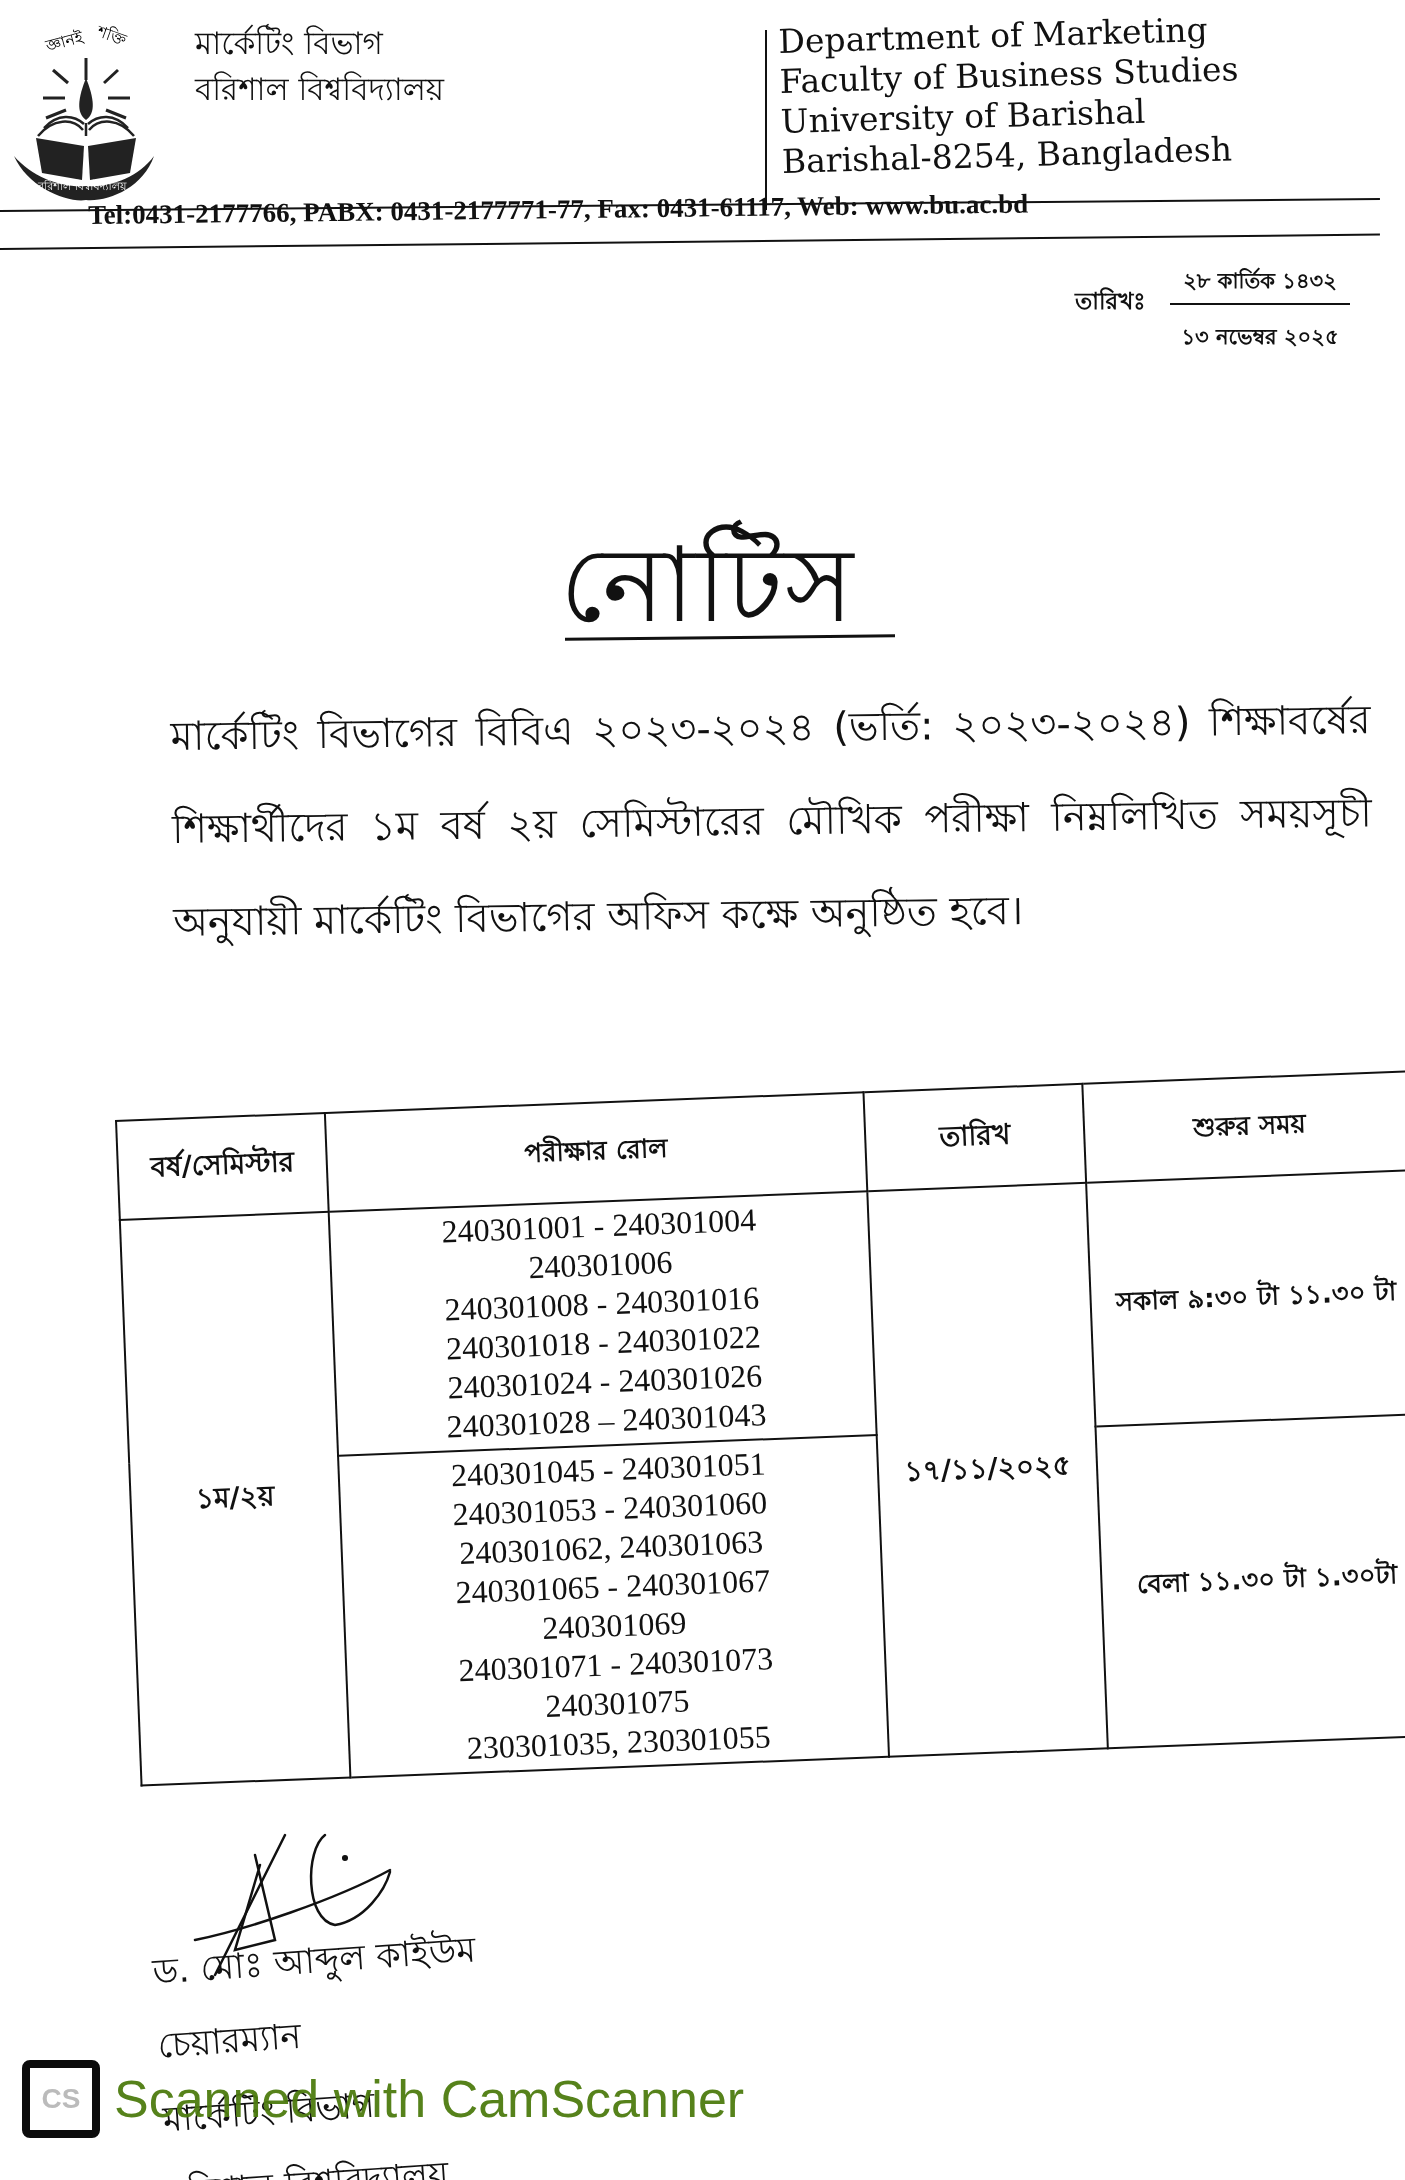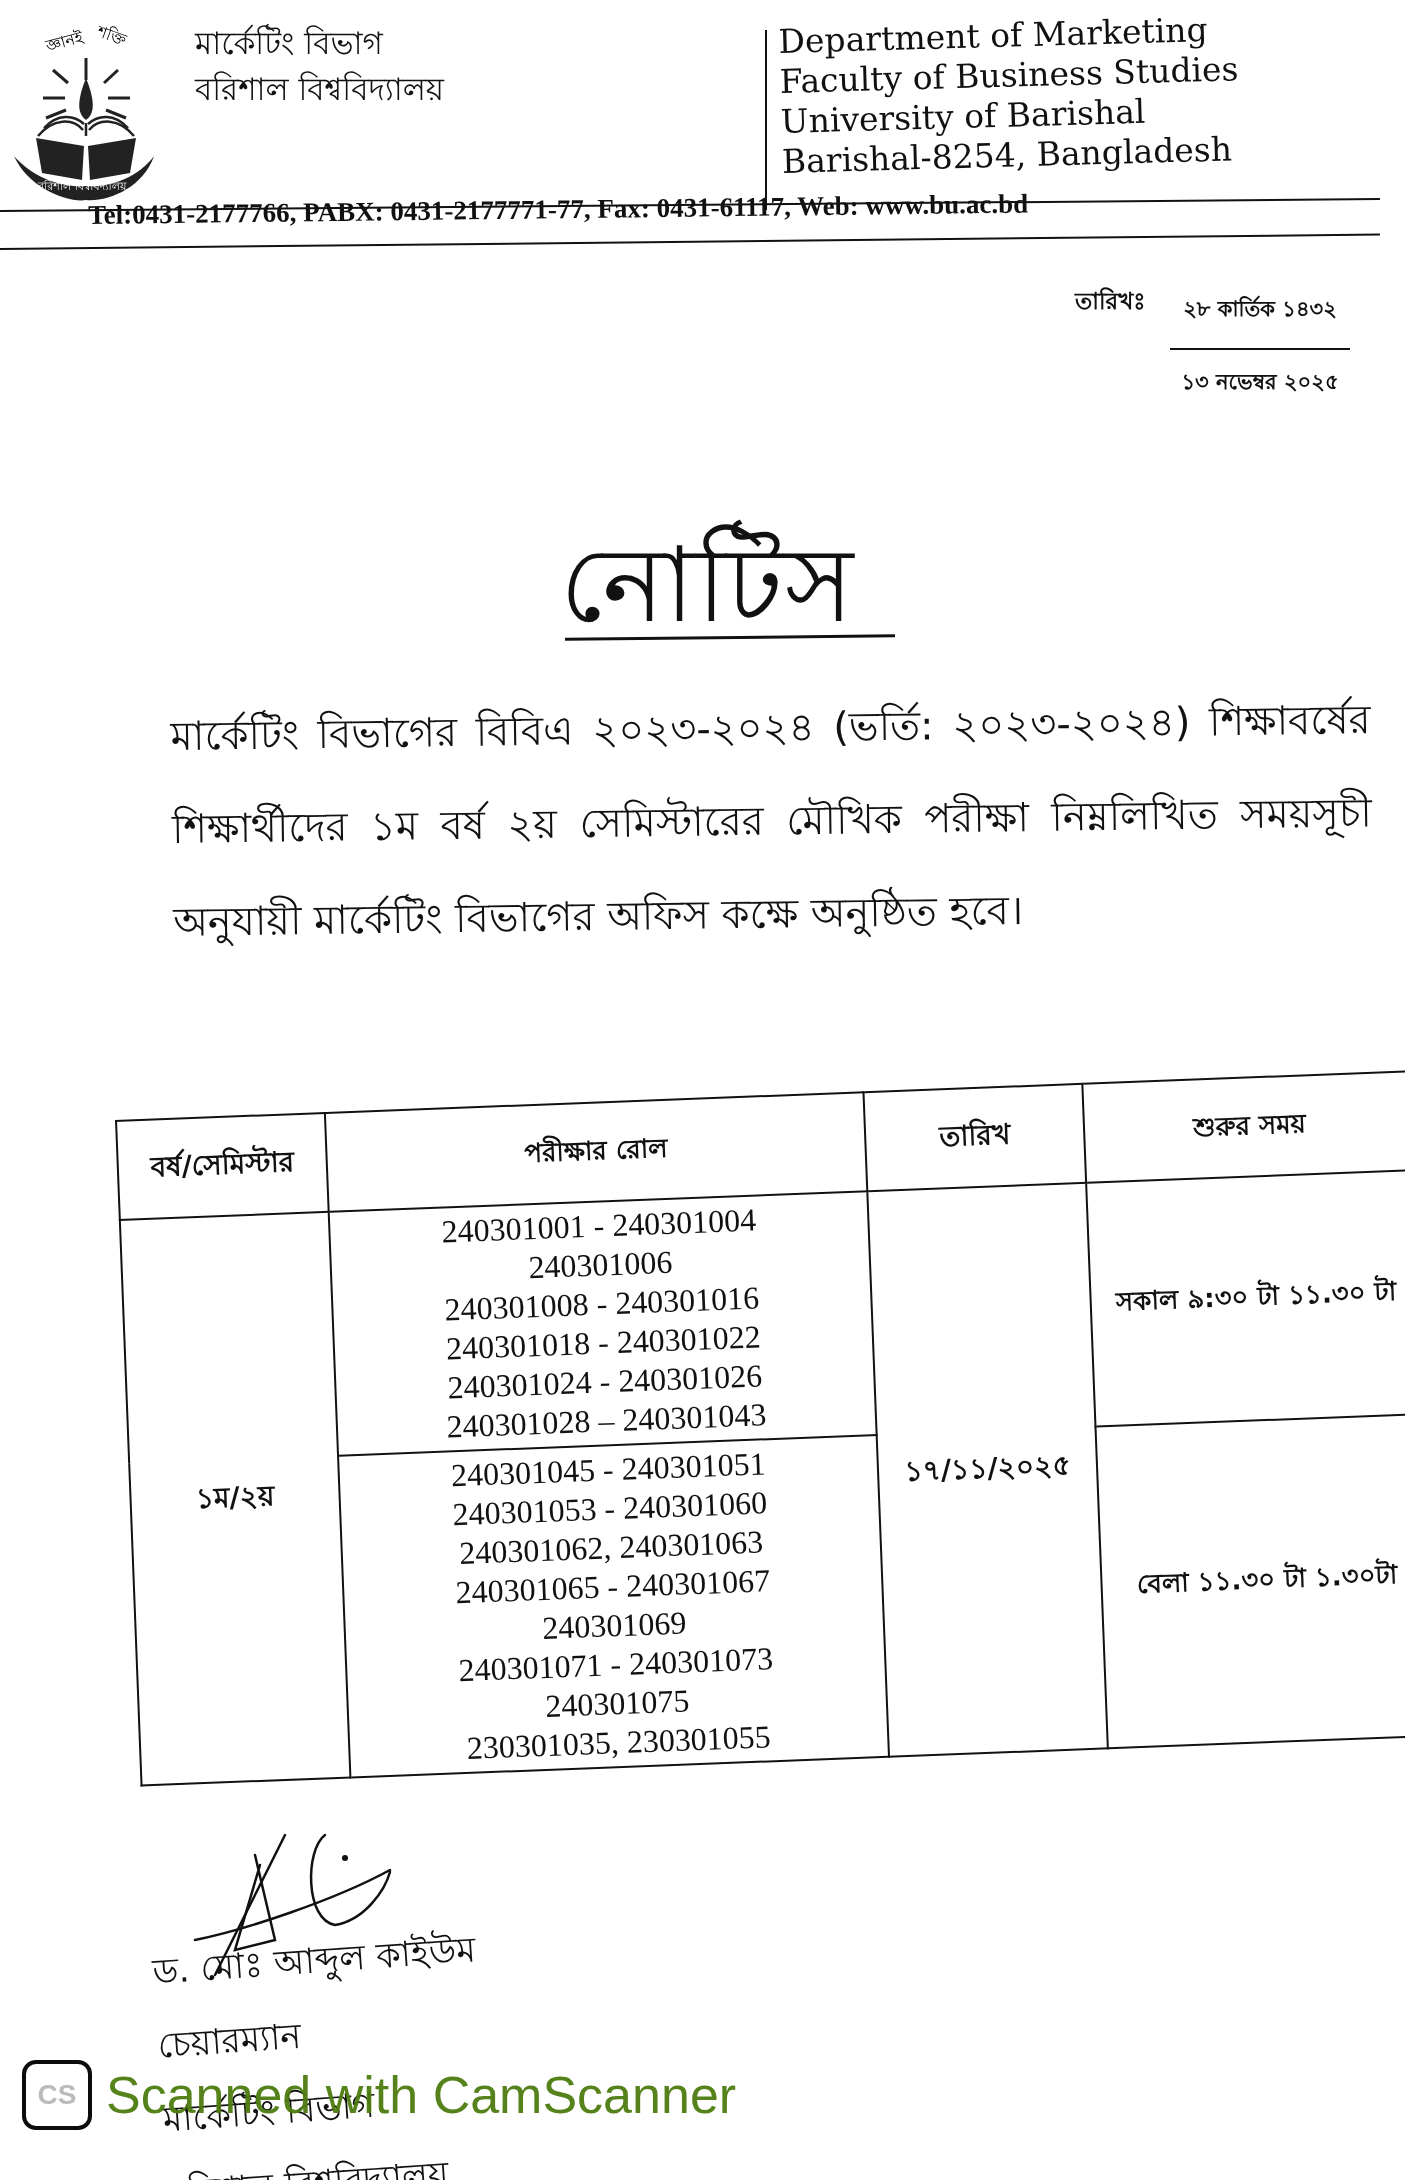--- a/index.html
+++ b/index.html
@@ -10,21 +10,21 @@
   .logo { left:8px; top:18px; width:150px; height:185px; }
   .bn-head { left:195px; top:20px; font-size:31px; line-height:46px; font-family:"DejaVu Sans", sans-serif; }
   .vline { left:765px; top:30px; width:2px; height:180px; background:#111; }
   .en-head { left:778px; top:22px; font-size:33px; line-height:40px; font-family:"DejaVu Serif", "Liberation Serif", serif; transform:rotate(-1.6deg); transform-origin:left top; }
   .hr1 { left:0; top:210px; width:1380px; height:2px; background:#111; transform:rotate(-0.5deg); transform-origin:left center; }
   .contact { left:88px; top:200px; font-size:27px; font-weight:bold; font-family:"Liberation Serif", serif; transform:rotate(-0.7deg); transform-origin:left top; white-space:nowrap; }
   .hr2 { left:0; top:248px; width:1380px; height:2px; background:#111; transform:rotate(-0.6deg); transform-origin:left center; }
   
   .date-label { left:1075px; top:283px; font-size:23px; font-weight:bold; }
   .date-box { left:1170px; top:265px; width:180px; text-align:center; font-size:21px; font-weight:bold; }
-  .date-box .top { border-bottom:2px solid #111; padding-bottom:20px;margin-top:28px; }
+  .date-box .top { border-bottom:2px solid #111; padding-bottom:3px; }
   .date-box .bot { padding-top:16px; }
   
   .title { left:560px; top:505px; font-size:104px; font-weight:normal; letter-spacing:2px; }
   .title-ul { left:565px; top:636px; width:330px; height:3px; background:#111; transform:rotate(-0.6deg); }
   
   .para { left:170px; top:690px; width:1200px; font-size:40px; line-height:93px; text-align:justify; text-align-last:left; transform:rotate(-0.8deg); transform-origin:left top; }
   
   .table-wrap { left:115px; top:1120px; transform:rotate(-2.2deg); transform-origin:left top; }
   table { border-collapse:collapse; width:1300px; }
   td, th { border:2px solid #111; text-align:center; vertical-align:middle; font-weight:normal; }
@@ -32,21 +32,21 @@
   .roll { font-family:"Liberation Serif", serif; font-size:32px; line-height:39px; padding:4px 0; }
   .semcell { font-size:28px; font-weight:bold; width:205px; }
   .rollcol { width:535px; }
   .datecol { width:215px; font-size:28px; font-weight:bold; }
   .timecol { font-size:26px; font-weight:bold; }
   
   .sig { left:185px; top:1830px; width:260px; height:150px; }
   .signatory { left:150px; top:1935px; font-size:35px; line-height:74px; transform:rotate(-4deg); transform-origin:left top; }
   
   .wm { left:22px; top:2060px; display:flex; align-items:center; gap:14px; color:#b8b8b8; opacity:0.95; }
-  .wm-logo { width:62px; height:62px; border:4px solid #000000; border-radius:14px; display:flex; align-items:center; justify-content:center; font-family:"Liberation Sans", sans-serif; font-weight:bold; font-size:28px; color:#b8b8b8; background:rgba(255,255,255,0.4); }
+  .wm-logo { width:62px; height:62px; border:8px solid #000000; border-radius:8px; display:flex; align-items:center; justify-content:center; font-family:"Liberation Sans", sans-serif; font-weight:bold; font-size:28px; color:#b8b8b8; background:rgba(255,255,255,0.4); }
   .wm-text { font-family:"Liberation Sans", sans-serif; font-size:52px; color:#4d7c0f; }
 </style>
 </head>
 <body>
 
 <svg class="abs logo" viewBox="0 0 150 185">
   <text x="38" y="28" font-size="16" transform="rotate(-15 60 25)" font-family="DejaVu Sans, sans-serif">জ্ঞানই</text>
   <text x="88" y="22" font-size="16" transform="rotate(20 100 20)" font-family="DejaVu Sans, sans-serif">শক্তি</text>
   <g stroke="#222" stroke-width="3">
     <line x1="78" y1="40" x2="78" y2="62"></line>

